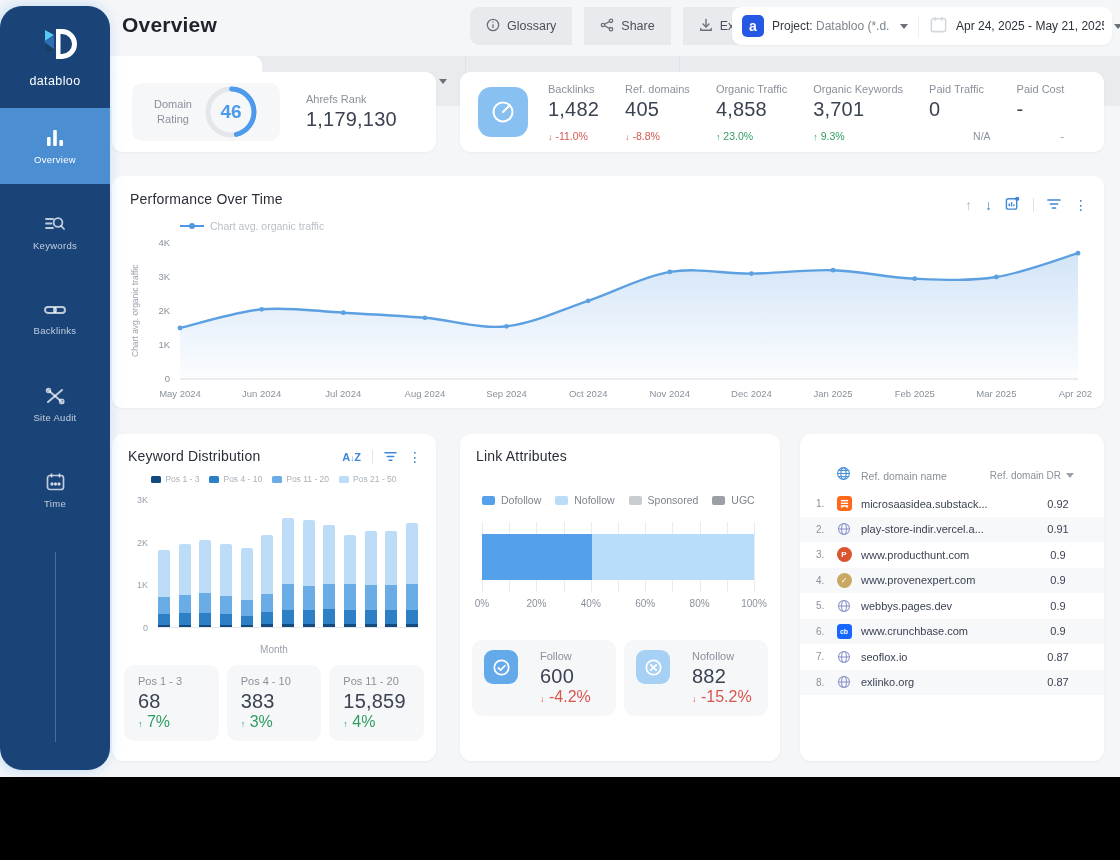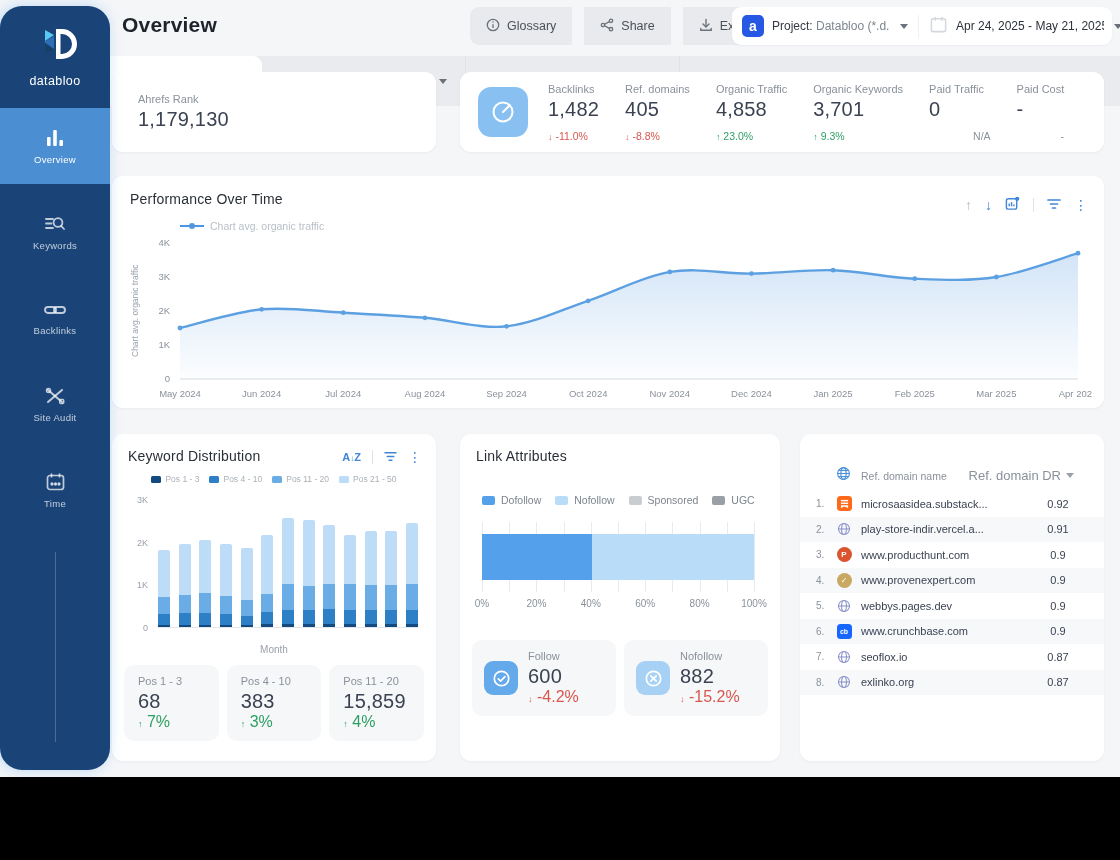--- a/index.html
+++ b/index.html
@@ -108,30 +108,30 @@
   .card-link { left:364px; top:434px; width:320px; height:327px; }
   .la-legend { display:flex; gap:14px; margin:30px 0 0 22px; }
   .la-li { display:flex; align-items:center; gap:6px; font-size:10.5px; color:#7d848d; }
   .la-sw { width:13px; height:9px; border-radius:2px; }
   .la-barwrap { position:relative; margin:16px 26px 0 22px; height:70px; }
   .la-grid { position:absolute; top:0; bottom:0; width:1px; background:#e7eaee; }
   .la-bar { position:absolute; left:0; right:0; top:12px; height:46px; display:flex; }
   .la-ticks { position:relative; margin:6px 26px 0 22px; height:16px; }
   .la-tick { position:absolute; transform:translateX(-50%); font-size:10px; color:#8a919b; }
   .la-mini { display:flex; gap:8px; padding:26px 12px 0; }
-  .la-box { flex:1; background:#f6f7f9; border-radius:10px; padding:10px 12px; display:flex; gap:10px; align-items:center; }
+  .la-box { flex:1; background:#f6f7f9; border-radius:10px; padding:10px 12px; display:flex; gap:22px; }
   .la-ic { width:34px; height:34px; border-radius:9px; display:flex; align-items:center; justify-content:center; flex:0 0 auto; }
 
   
   .card-ref { left:704px; top:434px; width:304px; height:327px; padding:14px 0 0; }
   .card-ref .card-title { padding:0 16px; }
   .ref-table { margin-top:12px; }
   .ref-hrow { display:flex; align-items:center; padding:6px 16px; }
   .ref-hname { font-size:10.5px; color:#8a919b; margin-left:10px; flex:1; }
-  .ref-hdr { font-size:13px; color:#8a919b; display:flex; align-items:center; gap:3px; cursor:pointer; padding-right:14px; }
+  .ref-hdr { font-size:10px; color:#8a919b; display:flex; align-items:center; gap:3px; cursor:pointer; padding-right:14px; }
   .ref-row { display:flex; align-items:center; padding:5px 16px; height:25.5px; cursor:pointer; }
   .ref-row.alt { background:#f6f8fa; }
   .ref-rank { width:20px; font-size:10px; color:#8a919b; }
   .ref-fav { width:16px; height:16px; margin-right:9px; display:flex; align-items:center; justify-content:center; flex:0 0 auto; }
   .ref-dom { flex:1; font-size:11px; color:#3b4252; white-space:nowrap; overflow:hidden; }
   .ref-dr { width:60px; text-align:center; font-size:11px; color:#3b4252; }
   .fav-badge { width:15px; height:15px; border-radius:50%; color:#fff; font-size:8px; font-weight:bold;
     display:flex; align-items:center; justify-content:center; }
   .fav-sq { border-radius:3.5px; }
 </style>
@@ -276,20 +276,30 @@
       </div>
       <div class="fseg dd">
         <span>Country</span>
         <span class="caret"></span>
       </div>
       <div class="fseg empty1"></div>
       <div class="fseg empty2"></div>
     </div>
 
     <div class="card card-dr">
+      <div class="dr-box">
+        <div class="dr-label" id="dr-label">Domain<br>Rating</div>
+        <div class="dr-gauge">
+          <svg width="54" height="54" viewBox="0 0 54 54" id="dr-gauge-svg">
+              <circle cx="27" cy="27" r="23" fill="none" stroke="#e3e7eb" stroke-width="5"></circle>
+              <circle cx="27" cy="27" r="23" fill="none" stroke="#4d9bea" stroke-width="5" stroke-linecap="round" stroke-dasharray="66.47610054996002 78.03716151517045" stroke-dashoffset="36.12831551628262"></circle>
+            </svg>
+          <div class="dr-num">46</div>
+        </div>
+      </div>
       <div class="ar-col">
         <div class="stat-label">Ahrefs Rank</div>
         <div class="stat-value">1,179,130</div>
       </div>
     </div>
 
     <div class="card card-metrics">
       <div class="gauge-badge">
         <svg width="28" height="28" viewBox="0 0 28 28" fill="none" stroke="#fff" stroke-width="2" stroke-linecap="round">
           <circle cx="14" cy="14" r="9.5"></circle>

